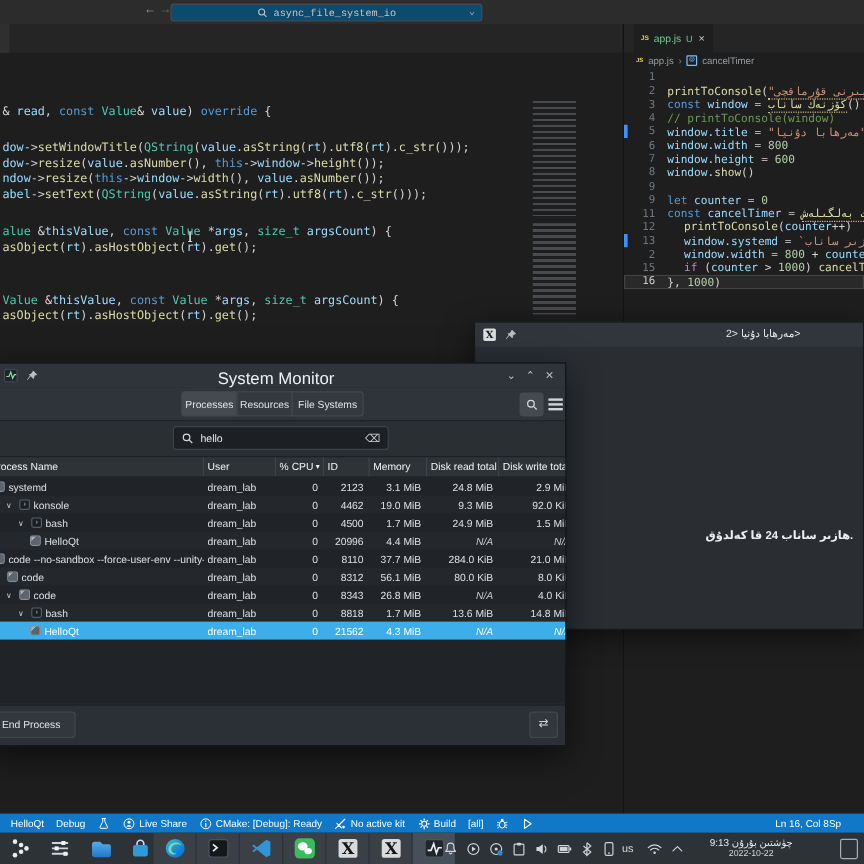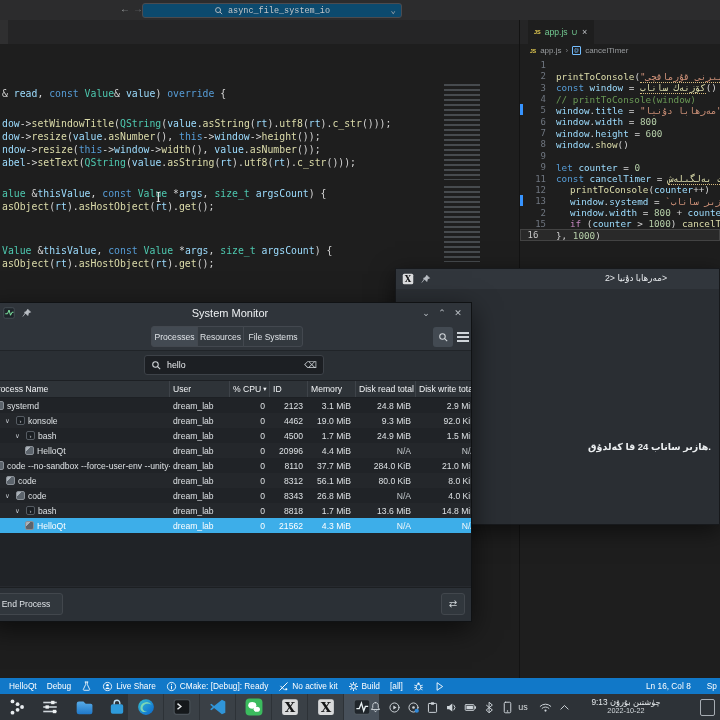--- a/index.html
+++ b/index.html
@@ -40,41 +40,41 @@
   #ibeam{position:absolute;left:156px;top:146px;font:12px "DejaVu Serif",serif;color:#e9e9e9;
     text-shadow:0 0 1px #000;}
   
   #right-editor{left:520px;top:58px;width:200px;height:210px;background:#1e1e1e;overflow:hidden;}
   .rline{position:absolute;left:0;width:200px;height:11.35px;}
   .rline .num{position:absolute;left:0;width:26px;text-align:right;color:#6f7680;
     font:9px "DejaVu Sans Mono",monospace;top:1px;}
   .rline .rcode{position:absolute;left:36px;top:0.5px;white-space:pre;
     font:9.3px "DejaVu Sans Mono","DejaVu Sans",monospace;}
   .rline.cur{background:rgba(255,255,255,.05);box-shadow:inset 0 0 0 1px rgba(255,255,255,.12);}
-  .rline.cur .num{color:#c6c6c6;text-align:center;}
+  .rline.cur .num{color:#c6c6c6;}
   .modstrip{position:absolute;left:0;width:3px;height:11px;background:#3794ff;}
   
   #vs-statusbar{left:0;top:678px;width:720px;height:16px;background:#1178c8;display:flex;
     align-items:center;color:#fff;font-size:8.3px;overflow:hidden;}
   .sb-item{display:flex;align-items:center;gap:3px;padding:0 5px;height:16px;}
   .sb-item svg{display:block;}
-  #sb-right{position:absolute;left:646px;display:flex;gap:16px;white-space:nowrap;}
+  #sb-right{position:absolute;left:646px;display:flex;white-space:nowrap;}
   
   #qt-win{left:395px;top:268px;width:325px;height:257px;background:#2a2e33;
     border:1px solid #17191c;box-sizing:border-box;box-shadow:0 6px 22px rgba(0,0,0,.55);}
   #qt-titlebar{position:absolute;left:0;top:0;width:100%;height:20px;background:#31363c;
     display:flex;align-items:center;gap:6px;padding-left:6px;box-sizing:border-box;}
   #qt-title{position:absolute;left:140px;top:4px;width:200px;text-align:center;color:#e9ecef;font-size:8.8px;}
   #qt-label{position:absolute;right:8px;top:172px;color:#eceff1;font-size:9.5px;font-weight:600;}
   
   #sm-win{left:-12px;top:302px;width:482px;height:318px;background:#26292e;border:1px solid #101214;
     box-sizing:content-box;box-shadow:0 8px 26px rgba(0,0,0,.6);overflow:hidden;}
   #sm-titlebar{position:absolute;left:0;top:0;width:482px;height:20px;background:#2f343a;
     display:flex;align-items:center;gap:6px;padding-left:14px;box-sizing:border-box;}
-  #sm-title{position:absolute;left:141px;top:4px;width:200px;text-align:center;color:#eef1f3;font-size:11px;}
+  #sm-title{position:absolute;left:141px;top:4px;width:200px;text-align:center;color:#eef1f3;font-size:14px;}
   .cap-btn{position:absolute;top:3px;width:14px;height:14px;color:#b9bec4;font-size:9px;
     text-align:center;line-height:14px;}
   #sm-toolbar{position:absolute;left:0;top:20px;width:482px;height:28px;background:#2f343a;
     border-bottom:1px solid #202428;box-sizing:border-box;}
   .sm-tab{position:absolute;top:3px;height:21px;line-height:21px;text-align:center;color:#dfe3e7;
     font-size:8.6px;border:1px solid #43484f;box-sizing:border-box;background:#33393f;}
   .sm-tab.active{background:#434a52;}
   #smtab0{left:162px;width:47px;border-radius:3px 0 0 3px;}
   #smtab1{left:208px;width:47px;}
   #smtab2{left:254px;width:60px;border-radius:0 3px 3px 0;}
@@ -98,21 +98,21 @@
   .smrow:nth-child(even){background:#24272b;}
   .smrow.sel{background:#3daee9;color:#fff;}
   .cr{text-align:right;padding-right:5px;}
   .cl{padding-left:3px;overflow:hidden;white-space:nowrap;}
   .namecell{display:flex;align-items:center;gap:3px;overflow:hidden;white-space:nowrap;}
   .chev{color:#c7ccd1;font-size:6.5px;width:8px;flex:none;}
   .pic{width:9px;height:9px;flex:none;border-radius:2px;box-sizing:border-box;}
   .pic.app{border:1px solid #8a9097;background:linear-gradient(135deg,#aab1b8 0 3px,#5c646c 3px);}
   .pic.term{background:#1b1f23;border:1px solid #565c63;color:#cfd4d9;font-size:6px;line-height:8px;
     text-align:center;}
-  .na{color:#c3c8cc;margin-top:20px;}
+  .na{font-style:italic;color:#c3c8cc;margin-top:20px;}
   .smrow.sel .na{color:#f2f7fa;}
   #sm-footer{position:absolute;left:0;top:284px;width:482px;height:34px;background:#2b3036;
     border-top:1px solid #1c1f22;box-sizing:border-box;}
   #end-process{position:absolute;left:0;top:5px;width:74px;height:22px;border:1px solid #42474d;
     background:#31373d;border-radius:3px;color:#dfe3e7;font-size:8.6px;text-align:center;
     line-height:20px;box-sizing:border-box;}
   #col-config{position:absolute;left:452px;top:5px;width:24px;height:22px;border:1px solid #42474d;
     background:#31373d;border-radius:3px;color:#cfd4d8;font-size:10px;text-align:center;
     line-height:20px;box-sizing:border-box;}
   

